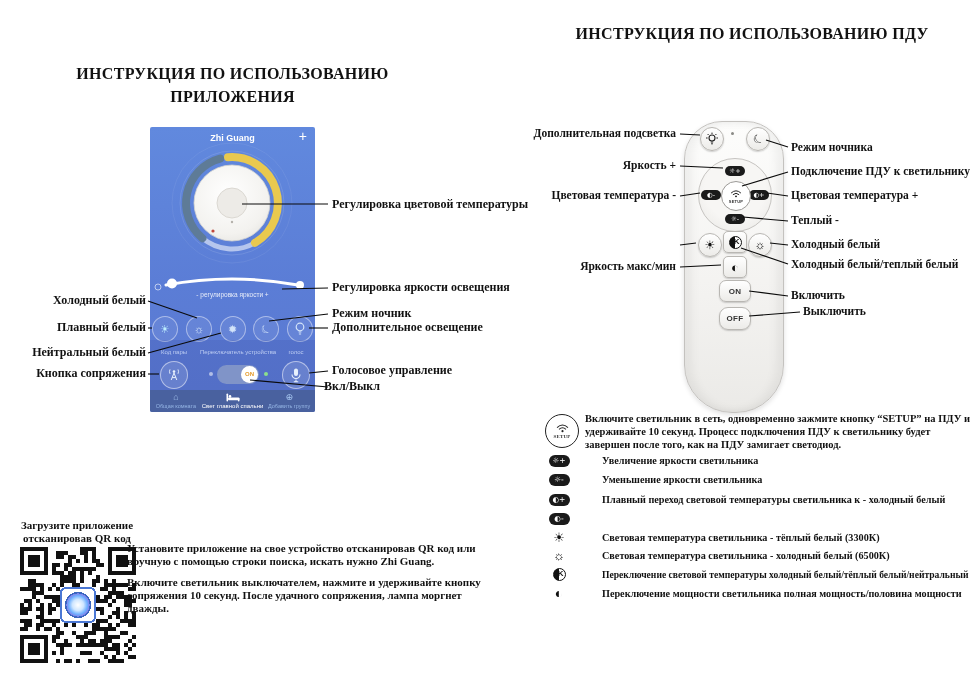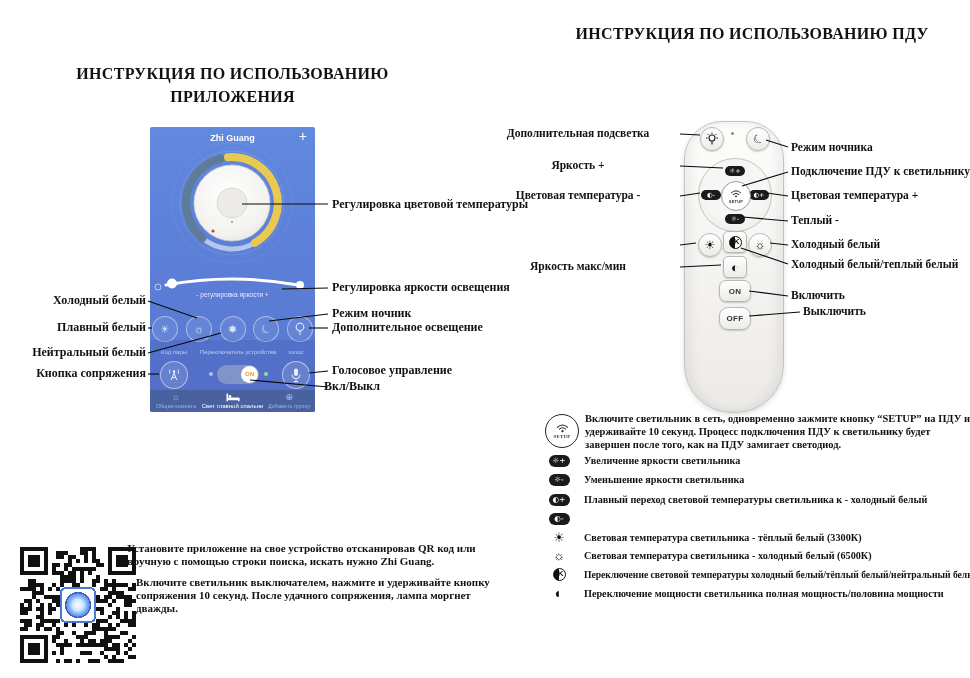--- a/index.html
+++ b/index.html
@@ -5,21 +5,21 @@
   html,body{margin:0;padding:0;background:#fff;}
   .page{position:relative;width:970px;height:678px;background:#fff;overflow:hidden;
         font-family:"Liberation Serif","DejaVu Serif",serif;color:#111;}
   
   .doc-title{position:absolute;font-weight:bold;font-size:16px;letter-spacing:.3px;text-align:center;line-height:23px;}
   .t-left{left:30px;top:14px;width:405px;margin-top:48px;}
   .t-right{left:548px;top:22px;width:408px;}
   
   .co{position:absolute;font-weight:bold;font-size:12px;line-height:15px;white-space:nowrap;z-index:60;}
   .co.r{text-align:right;}
-  .co.sm{font-size:11.5px;text-align:center;}
+  .co.sm{font-size:11.5px;}
   
   .lines{position:absolute;left:0;top:0;z-index:50;pointer-events:none;}
   
   .phone{position:absolute;left:150px;top:127px;width:165px;height:285px;border-radius:2px;overflow:hidden;
          background:linear-gradient(180deg,#6189de 0%,#5b7dd6 55%,#5a78d0 100%);
          font-family:"Liberation Sans","DejaVu Sans",sans-serif;}
   .phone-header{position:absolute;left:0;top:0;right:0;height:21px;display:flex;align-items:center;justify-content:center;
         color:#fff;font-size:9px;font-weight:bold;}
   .phone-add{position:absolute;right:8px;top:1px;font-size:14px;font-weight:normal;color:#fff;}
   .dial-svg{position:absolute;left:0;top:14px;}
@@ -76,21 +76,21 @@
         font-family:"Liberation Sans",sans-serif;line-height:1;}
   .halfc{font-size:13px;color:#111;line-height:1;}
   
   .setup-icon{position:absolute;left:545px;top:414px;width:32px;height:32px;border-radius:50%;border:1.6px solid #222;
         display:flex;flex-direction:column;align-items:center;justify-content:center;gap:1px;background:#fff;}
   .setup-icon .setup-txt{font-size:5px;}
   .note-text{position:absolute;left:585px;top:412px;width:392px;font-size:10.5px;font-weight:bold;line-height:13px;}
   .lg{position:absolute;left:546px;height:17px;display:flex;align-items:center;}
   .lgi{width:26px;display:flex;align-items:center;justify-content:center;}
   .lgi .pill{width:21px;height:12px;font-size:7.5px;}
-  .lgt{margin-left:12px;font-size:10.2px;font-weight:bold;white-space:nowrap;}
+  .lgt{margin-left:30px;font-size:10.2px;font-weight:bold;white-space:nowrap;}
   .lgt.tight{font-size:9.6px;}
   .gsun{font-size:13px;color:#111;line-height:1;}
   
   .qr-caption{position:absolute;left:16px;top:519px;width:122px;text-align:center;font-size:11px;font-weight:bold;line-height:13px;}
   .qr{position:absolute;left:20px;top:547px;width:116px;height:116px;}
   .dl-par{position:absolute;font-size:11px;font-weight:bold;line-height:13px;}
 </style>
 </head>
 <body>
 
@@ -322,20 +322,24 @@
       </span>
     <span class="lgt tight">Переключение световой температуры холодный белый/тёплый белый/нейтральный белый</span>
   </div>
   <div class="lg" style="top:585px">
     <span class="lgi">
         <span class="gsun" style="font-size:14px">◐</span>
       </span>
     <span class="lgt">Переключение мощности светильника полная мощность/половина мощности</span>
   </div>
 
+  <div class="qr-caption">
+    <div>Загрузите приложение</div>
+    <div>отсканировав QR код</div>
+  </div>
   <svg class="qr" viewBox="0 0 29 29" shape-rendering="crispEdges">
     <rect width="29" height="29" fill="#fff"></rect>
     <g fill="#111">
       <rect x="0" y="0" width="7" height="7"></rect>
         <rect x="22" y="0" width="7" height="7"></rect>
         <rect x="0" y="22" width="7" height="7"></rect>
     </g>
     <g fill="#fff">
       <rect x="1" y="1" width="5" height="5"></rect>
         <rect x="23" y="1" width="5" height="5"></rect>
@@ -618,21 +622,21 @@
         <stop offset="0" stop-color="#ffffff"></stop>
           <stop offset=".45" stop-color="#cfe6ff"></stop>
         <stop offset=".75" stop-color="#6fb0ff"></stop>
           <stop offset="1" stop-color="#8a6fe0"></stop>
       </radialGradient>
     </defs>
     <rect x="10.2" y="10.2" width="8.6" height="8.6" rx="1.4" fill="#fff" stroke="#4a77d4" stroke-width=".5"></rect>
     <circle cx="14.5" cy="14.5" r="3.1" fill="url(#lgrad)" stroke="#3a66c0" stroke-width=".4"></circle>
   </svg>
   <div class="dl-par" style="left:127px;top:542px;width:352px">Установите приложение на свое устройство отсканировав QR код или вручную с помощью строки поиска, искать нужно Zhi Guang.</div>
-  <div class="dl-par" style="left:136px;top:576px;width:362px">Включите светильник выключателем, нажмите и удерживайте кнопку сопряжения 10 секунд. После удачного сопряжения, лампа моргнет дважды.</div>
+  <div class="dl-par" style="left:127px;top:576px;width:362px">Включите светильник выключателем, нажмите и удерживайте кнопку сопряжения 10 секунд. После удачного сопряжения, лампа моргнет дважды.</div>
 
   <svg class="lines" width="970" height="678">
     <g stroke="#0a0a0a" stroke-width="1.1">
       <line x1="148" y1="301" x2="197" y2="318"></line>
       <line x1="148" y1="328" x2="152" y2="328"></line>
       <line x1="148" y1="353" x2="221" y2="333"></line>
       <line x1="148" y1="374" x2="159" y2="374"></line>
       <line x1="242" y1="204" x2="328" y2="204"></line>
       <line x1="282" y1="289" x2="328" y2="288"></line>
       <line x1="269" y1="321" x2="328" y2="314"></line>

